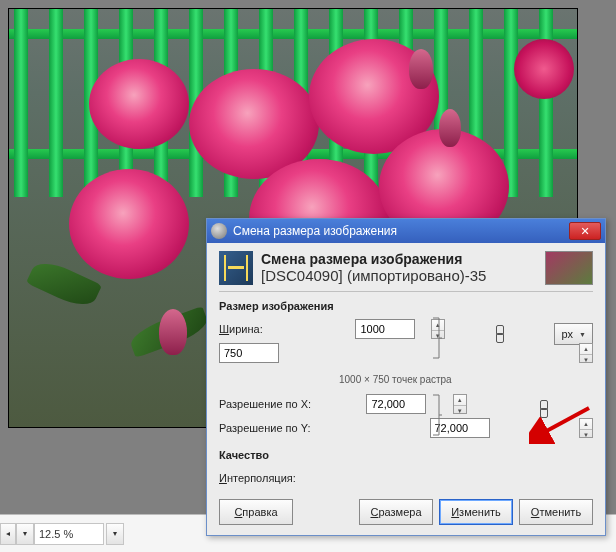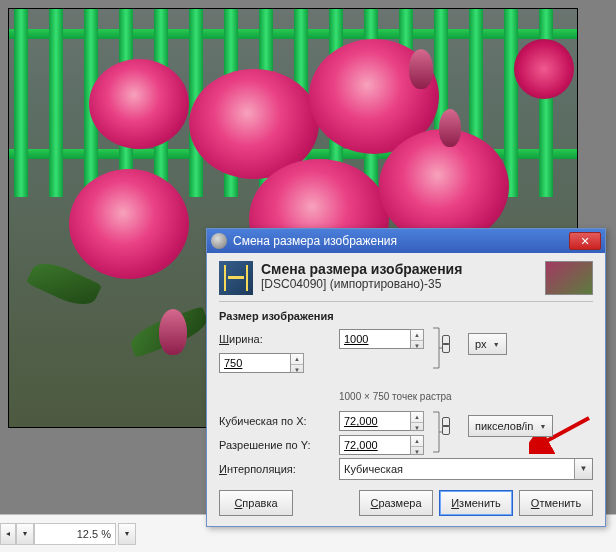--- a/index.html
+++ b/index.html
@@ -14,53 +14,53 @@
   .lily { background: radial-gradient(circle at 45% 40%, #f7a2bc 0%, #e93f84 35%, #c21760 70%, #7d0d3f 100%); }
   .rose { background: radial-gradient(circle at 50% 50%, #f05a8e 0%, #c7135c 60%, #810938 100%); }
   .bud { background: linear-gradient(180deg,#d4688d,#8d1f4b); border-radius:50% 50% 45% 45%; }
   .leaf { position:absolute; background:linear-gradient(140deg,#3d7a2c,#1e4514); border-radius:50% 10% 50% 10%; transform:rotate(25deg); }
 
   .statusbar { position:absolute; left:0; right:0; bottom:0; height:38px; background:#f5f5f5; border-top:1px solid #bbb; display:flex; align-items:center; font-size:11px; color:#333; }
   .st-seg { border:1px solid #c5c5c5; background:#fff; height:22px; display:flex; align-items:center; padding:0 4px; margin-right:2px; }
   .st-btn { width:16px; height:22px; border:1px solid #c5c5c5; background:linear-gradient(#fdfdfd,#e3e3e3); font-size:8px; line-height:20px; text-align:center; color:#333; }
   .st-drop { width:18px; font-size:8px; }
 
-  .dialog { position:absolute; left:206px; top:228px; width:400px; background:#ececec; border:1px solid #6b8fc9; box-shadow:2px 2px 6px rgba(0,0,0,.3); }
+  .dialog { position:absolute; left:206px; top:218px; width:400px; background:#ececec; border:1px solid #6b8fc9; box-shadow:2px 2px 6px rgba(0,0,0,.3); }
   .titlebar { height:24px; background:linear-gradient(#4a7fda,#3560bd); display:flex; align-items:center; color:#fff; font-size:12px; padding:0 4px; }
   .titlebar .ti { width:16px; height:16px; margin-right:6px; background:radial-gradient(circle at 40% 35%,#ddd,#777);border-radius:50%; }
   .titlebar .ttl { flex:1; }
   .tbtn { width:32px; height:18px; background:linear-gradient(#e35b5b,#c22); border:1px solid #922; border-radius:2px; color:#fff; font-size:11px; text-align:center; line-height:16px; }
 
   .dlg-body { padding:8px 12px 10px; font-size:11px; color:#222; }
   .hdr-row { display:flex; align-items:flex-start; margin-bottom:6px; }
   .hdr-icon { width:34px; height:34px; background:linear-gradient(135deg,#355f8e,#1d3a5a); position:relative; margin-right:8px; }
   .hdr-icon::before,.hdr-icon::after{content:"";position:absolute;background:#f7d95a;}
   .hdr-icon::before{left:5px;top:4px;width:2px;height:26px;}
   .hdr-icon::after{left:27px;top:4px;width:2px;height:26px;}
   .hdr-icon .harrow{position:absolute;left:9px;right:9px;top:15px;height:3px;background:#f7d95a;}
   .hdr-main { flex:1; }
   .hdr-main .htitle { font-size:14px; font-weight:bold; }
-  .hdr-main .hsub { font-size:12px; color:#333; }
+  .hdr-main .hsub { font-size:15px; color:#333; }
   .thumb { width:48px; height:34px; background:linear-gradient(140deg,#a23a62,#5c7c3e); border:1px solid #888; }
 
   .divider { height:1px; background:#c0c0c0; margin:4px 0 8px; }
   .sec-title { font-weight:bold; margin-bottom:6px; }
-  .row { display:flex; align-items:center; height:22px; margin-bottom:2px; }
+  .row { display:flex; align-items:center; height:22px; margin-bottom:2px;justify-content:space-between; }
   .lbl { width:120px; }
   .ul { text-decoration:underline; }
-  .num-input { width:72px; height:20px; border:1px solid #888; background:#fff; padding:0 4px; font-size:11px;text-decoration:underline; }
+  .num-input { width:60px; height:20px; border:1px solid #888; background:#fff; padding:0 4px; font-size:11px; }
   .spin { width:14px; height:20px; border:1px solid #999; background:linear-gradient(#fcfcfc,#e4e4e4); display:flex; flex-direction:column; margin-left:-1px;}
   .spin div{flex:1;font-size:6px;text-align:center;line-height:10px;color:#555;border-bottom:1px solid #bbb;}
   .spin div:last-child{border-bottom:none;}
   .chain{width:14px;height:18px;position:relative;}
   .chain::before,.chain::after{content:"";position:absolute;left:4px;width:6px;height:8px;border:1.5px solid #555;border-radius:2px;}
   .chain::before{top:0;} .chain::after{bottom:0;}
   .unit-btn{height:22px;padding:0 6px;border:1px solid #888;background:linear-gradient(#fbfbfb,#e3e3e3);font-size:11px;display:flex;align-items:center;gap:4px;}
   .arrow-down::after{content:"▼";font-size:7px;color:#444;margin-left:2px;}
-  .hint{font-size:10px;color:#555;margin:17px 0 8px 120px;}
+  .hint{font-size:10px;color:#555;margin:10px 0 8px 120px;}
 
   .arrow-annot{position:absolute;left:310px;top:86px;width:64px;height:40px;pointer-events:none;}
 
   .combo{flex:1;height:22px;border:1px solid #888;background:#fff;display:flex;align-items:center;padding:0 4px;font-size:11px;position:relative;}
   .combo .cbtn{position:absolute;right:0;top:0;width:18px;height:20px;border-left:1px solid #999;background:linear-gradient(#fbfbfb,#e0e0e0);text-align:center;font-size:8px;line-height:20px;color:#444;}
 
   .btn-row{display:flex;gap:6px;margin-top:10px;}
   .btn{height:26px;padding:0 10px;border:1px solid #888;background:linear-gradient(#fdfdfd,#e4e4e4);font-size:11px;display:flex;align-items:center;justify-content:center;min-width:74px;}
   .btn.primary{border:1px solid #2a63c9;box-shadow:0 0 0 1px #6da8ff inset;}
   .btn-row .spacer{flex:1;}
@@ -103,21 +103,21 @@
       <div class="flower bud" style="left:150px;top:300px;width:28px;height:46px"></div>
       <div class="flower bud" style="left:400px;top:40px;width:24px;height:40px"></div>
       <div class="flower bud" style="left:430px;top:100px;width:22px;height:38px"></div>
     </div>
   </div>
 </div>
 
 <div class="statusbar">
   <div class="st-btn">◂</div>
   <div class="st-btn st-drop">▾</div>
-  <div class="st-seg" style="width:82px;justify-content:flex-end">
+  <div class="st-seg" style="width:70px;justify-content:flex-start">
       <span>12.5 %</span>
     </div>
   <div class="st-btn st-drop">▾</div>
 </div>
 
 <div class="dialog">
   <div class="titlebar">
     <div class="ti"></div>
     <div class="ttl">Смена размера изображения</div>
     <div class="tbtn">✕</div>
@@ -170,52 +170,46 @@
         <div class="spin">
             <div>▲</div>
             <div>▼</div>
           </div>
       </div>
     </div>
     <div class="hint">1000 × 750 точек растра</div>
 
     <div style="position:relative">
       <div class="row">
-        <div class="lbl">Кубическая по X:</div>
+        <div class="lbl">Разрешение по X:</div>
         <input class="num-input" value="72,000" style="">
         <div class="spin">
             <div>▲</div>
             <div>▼</div>
           </div>
         <svg class="bracket-svg" width="10" height="44" style="position:absolute;left:210px;top:0">
             <path d="M1 2 H7 V42 H1 M7 22 H10" stroke="#777" fill="none"></path>
           </svg>
         <div style="width:14px"></div>
         <div class="chain" style="margin-top:10px"></div>
         <div style="width:16px"></div>
-        <div class="unit-btn arrow-down" style="margin-top:10px">
-            <span>пикселов/in</span>
-          </div>
       </div>
       <div class="row">
         <div class="lbl">Разрешение по Y:</div>
         <input class="num-input" value="72,000" style="">
         <div class="spin">
             <div>▲</div>
             <div>▼</div>
           </div>
       </div>
     </div>
 
+    <div class="sec-title" style="margin-top:10px">Качество</div>
     <div class="row">
       <div class="lbl"><span class="ul">И</span><span>нтерполяция:</span></div>
-      <div class="combo">
-        <span>Кубическая</span>
-        <div class="cbtn">▼</div>
-      </div>
     </div>
 
     <div class="btn-row">
       <div class="btn">
           <span class="ul">С</span>
           <span>правка</span>
         </div>
       <div class="spacer"></div>
       <div class="btn">
           <span class="ul">С</span>

